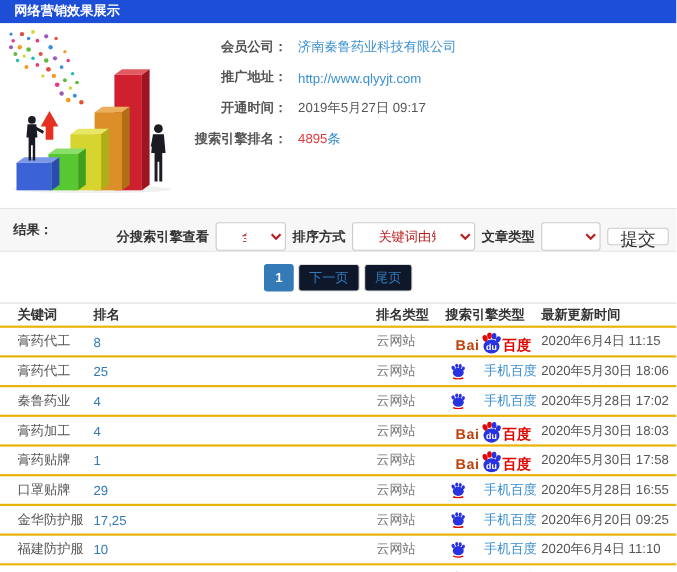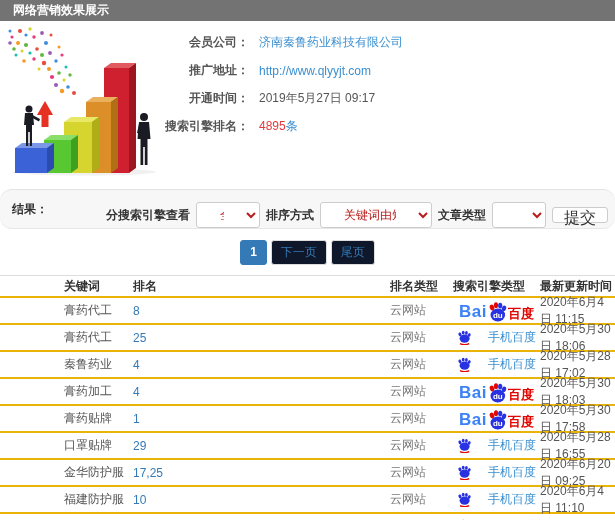--- a/index.html
+++ b/index.html
@@ -1,68 +1,68 @@
 <!DOCTYPE html>
 <html><head>
 <meta charset="utf-8">
 <style>
   * { margin:0; padding:0; box-sizing:border-box; }
   html,body { width:615px; height:520px; overflow:hidden; background:#fff;
     font-family:"Liberation Sans","DejaVu Sans",sans-serif; font-size:12px; color:#555; }
 
   
-  .titlebar { height:21px; background:#737373; color:#fff; font-size:12px; font-weight:bold;
+  .titlebar { height:21px; background:#1d4ed8; color:#fff; font-size:12px; font-weight:bold;
     line-height:21px; padding-left:13px; }
 
   
   .info-section { position:relative; height:168px; }
   .hero { position:absolute; left:4px; top:4px; width:166px; height:152px; }
-  .info-list { position:absolute; left:154px; top:13px; }
+  .info-list { position:absolute; left:166px; top:13px; }
   .info-row { display:flex; margin-bottom:11px; height:17px; align-items:center; }
   .info-label { width:95px; text-align:right; font-weight:bold; color:#555; }
   .info-value { margin-left:10px; color:#555; }
   a.blue-link { color:#3a8fd0; text-decoration:none; }
   .count-red { color:#e4393c; }
   .count-unit { color:#3a8fd0; }
 
   
   .filterbar { height:40px; background:#f7f7f7; border-top:1px solid #e3e3e3; border-bottom:1px solid #e7e7e7;
-    display:flex; align-items:center; padding:0 7px 0 12px;border-radius:12px; }
+    display:flex; align-items:center; padding:0 7px 0 12px; }
   .filterbar .section-label { font-weight:bold; color:#333; }
   .filterbar .controls { margin-left:auto; display:flex; align-items:center; gap:6px;margin-top:12px; }
   .ctrl-label { font-weight:bold; color:#333; white-space:nowrap; }
   select.ctrl { height:26px; border:1px solid #ccc; border-radius:3px; background:#fff; color:#b91c1c;
     font-size:12px; font-family:inherit; padding:0 19px; }
   .sel-engine { width:64px; } .sel-sort { width:112px; } .sel-type { width:54px; }
   .submit-btn { height:16px; padding:0 11px; background:#fff; border:1px solid #ccc; border-radius:3px;
     color:#333; font-size:16px; font-family:inherit; cursor:pointer; }
 
   
   .pagination-wrap { height:46px; display:flex; justify-content:center; align-items:center; }
   .pagination { display:flex; gap:4px; }
   .page-btn { min-width:26px; height:25px; padding:0 9px; display:flex; align-items:center; justify-content:center;
     border:1px solid #ddd; border-radius:3px; background:#0f172a; color:#337ab7; cursor:pointer; }
   .page-btn.active { background:#337ab7; border-color:#337ab7; color:#fff; font-weight:bold; }
 
   
   .table { width:100%; }
   .t-row { display:flex; align-items:center; height:27px; border-top:2px solid #eab308; }
   .t-head { height:21px; border-top:1px solid #ddd; font-weight:bold; color:#333; }
-  .col-k { width:85px; padding-left:16px;margin-left:48px; }
+  .col-k { width:85px; padding-left:16px; }
   .col-r { width:257px; }
   .col-t { width:63px; color:#777; }
   .col-e { width:87px; display:flex; align-items:center; justify-content:center; }
   .col-d { flex:1; }
   .t-head .col-t, .t-head .col-e { color:#333;font-family:Liberation Serif, serif; }
   .t-head .col-e { justify-content:flex-start; }
   .rank-link { color:#337ab7; text-decoration:none; }
 
   
   .bd-logo { display:inline-flex; align-items:flex-end; line-height:1; }
-  .bd-bai { color:#3b82f6; font-weight:bold; font-size:17px; letter-spacing:.5px; }
+  .bd-bai { color:#c2410c; font-weight:bold; font-size:13px; letter-spacing:.5px; }
   .bd-cn { color:#e10601; font-weight:bold; font-size:13px; }
   .mb-logo { display:inline-flex; align-items:center; gap:16px; }
   .mb-text { color:#3a8fd0; font-size:12px; }
 </style>
 </head>
 <body>
 
 <div class="titlebar">
   <span>网络营销效果展示</span>
 </div>

